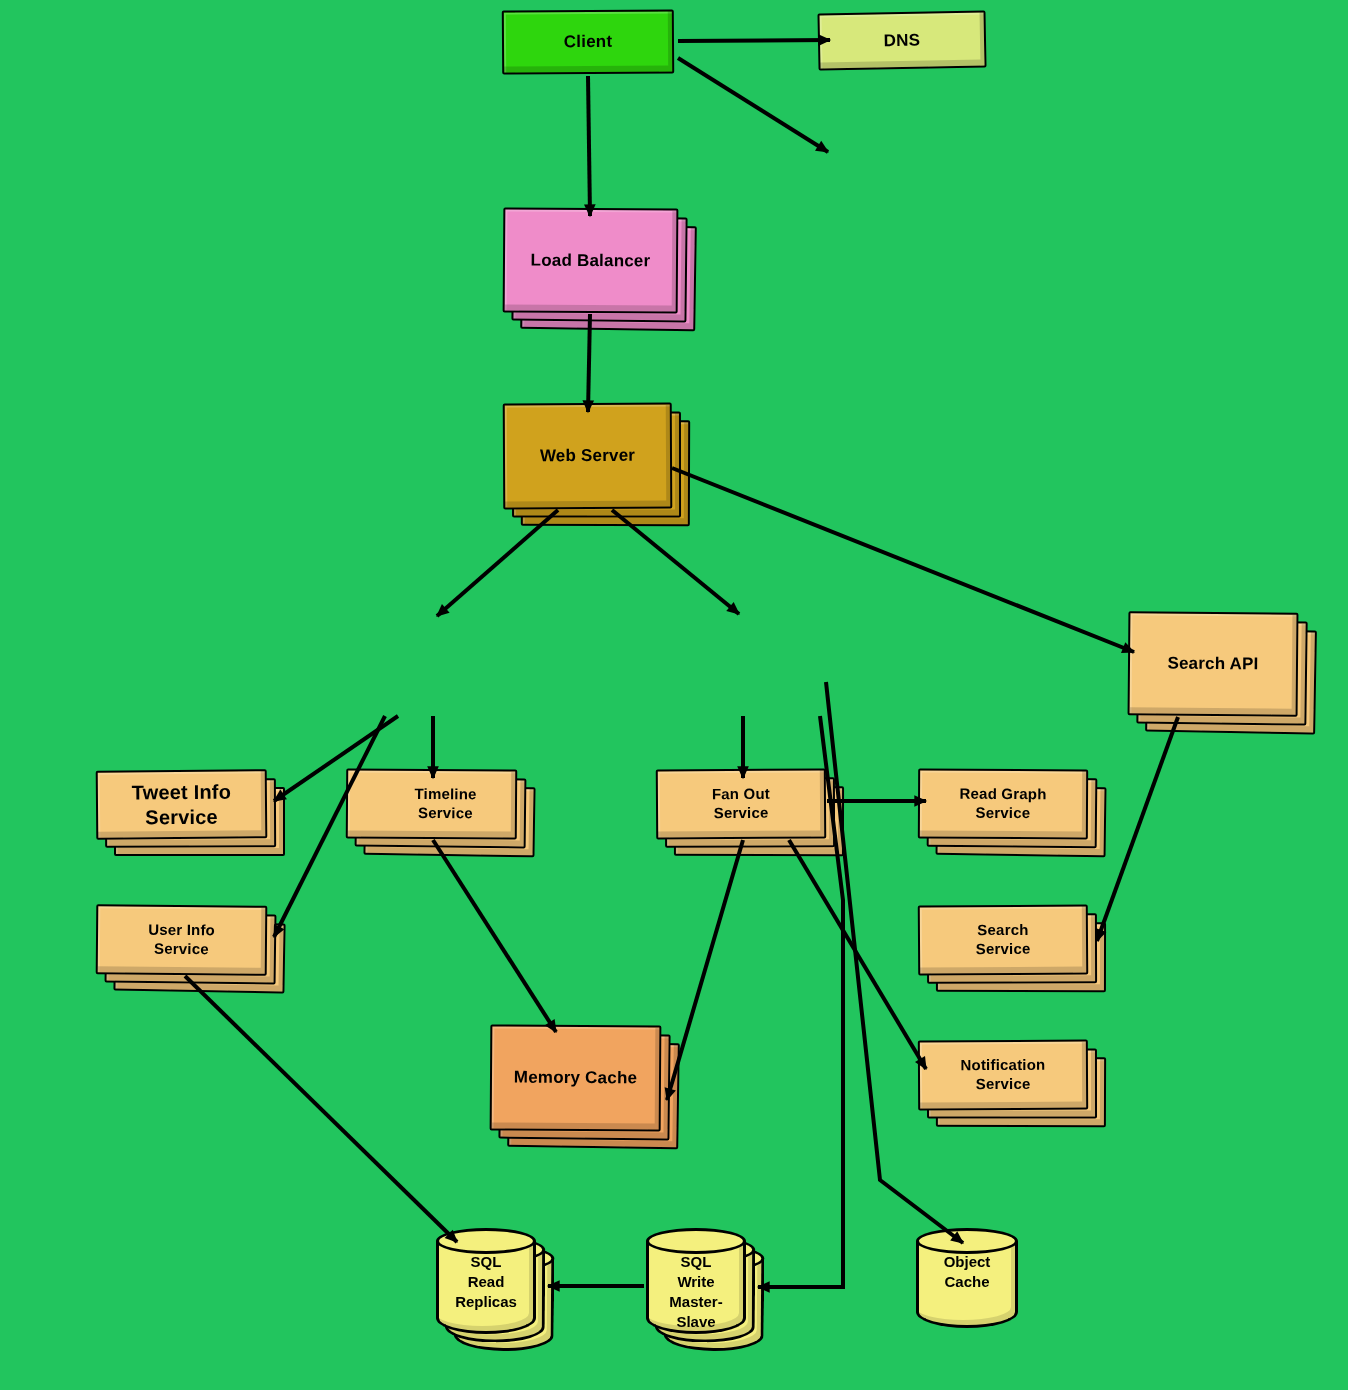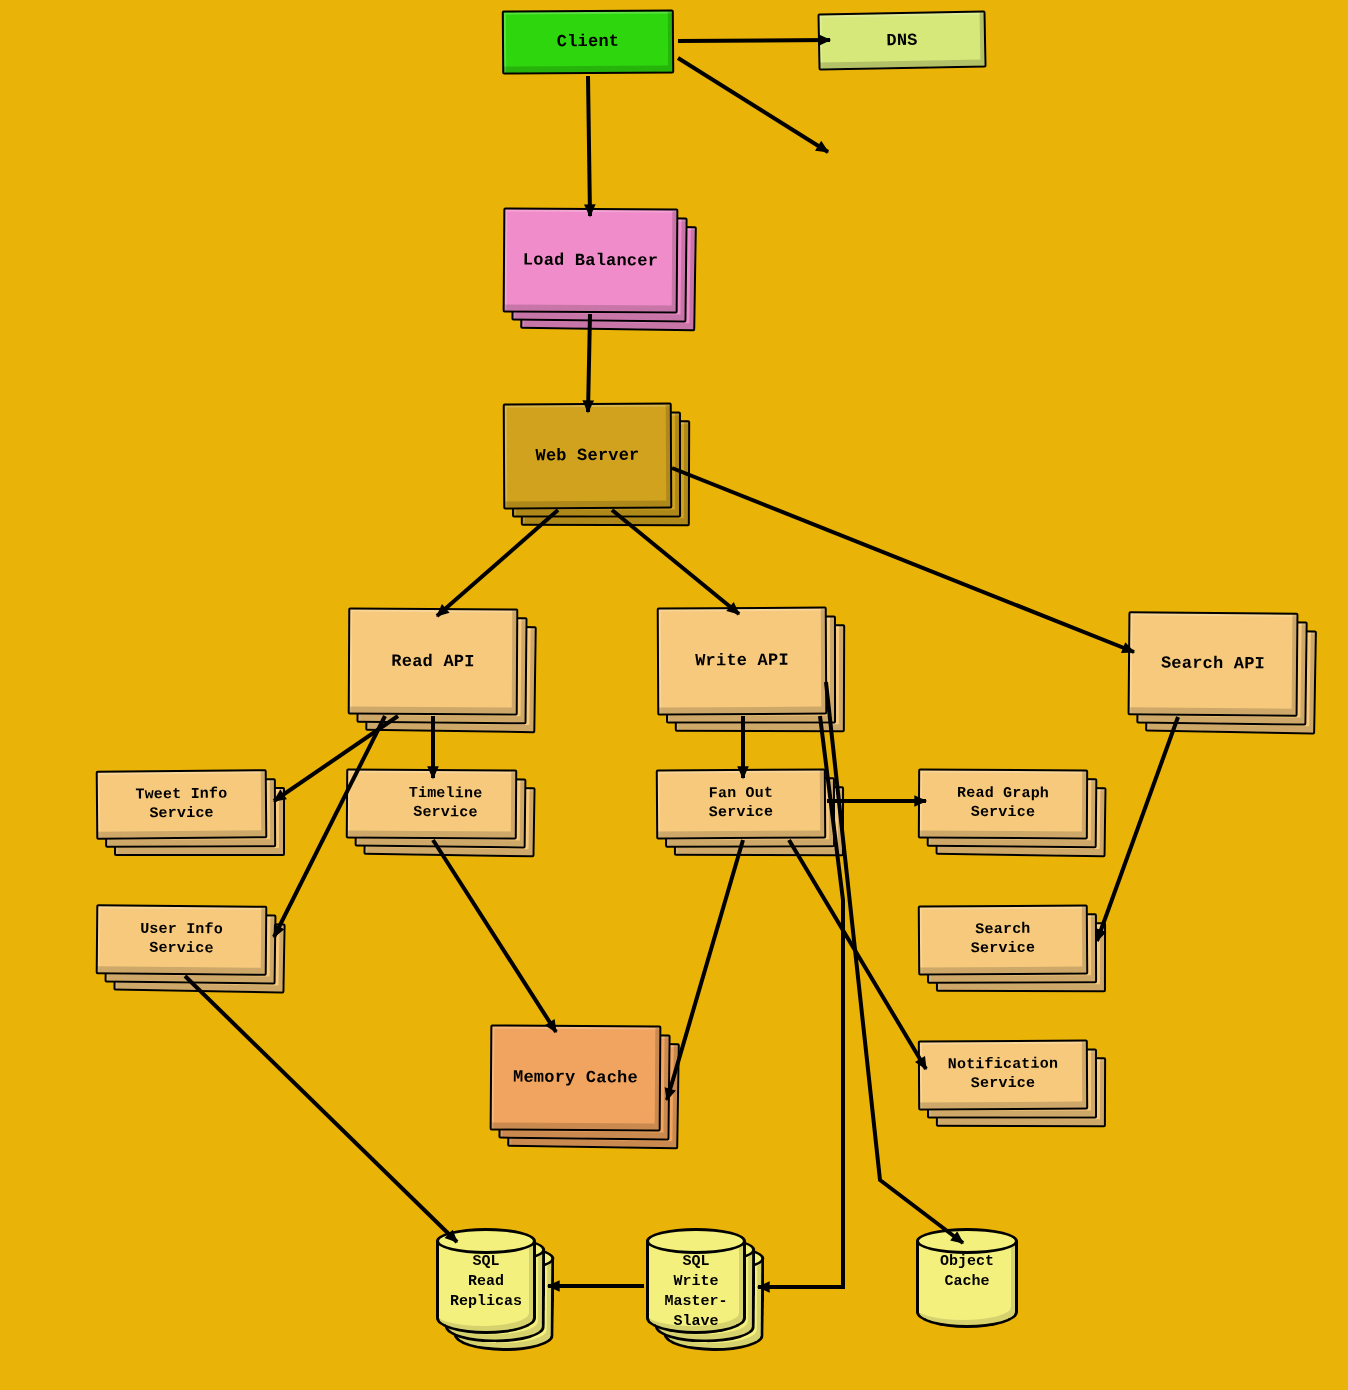--- a/index.html
+++ b/index.html
@@ -1,20 +1,20 @@
 <!DOCTYPE html>
 <html><head>
 <meta charset="utf-8">
 <style>
   html,body{margin:0;padding:0;background:#000;}
   #canvas{
     position:relative;
     width:1348px;height:1390px;
-    background:#eab308;
-    font-family:Liberation Mono, monospace;
+    background:#22c55e;
+    font-family:Liberation Sans, sans-serif;
     overflow:hidden;
   }
   .node{position:absolute;}
   .nbox{
     position:absolute;inset:0;
     border:2px solid #000;
     box-sizing:border-box;
     display:flex;align-items:center;justify-content:center;
     text-align:center;
     box-shadow: inset -4px -6px 0 rgba(0,0,0,0.16), inset 2px 2px 0 rgba(255,255,255,0.22);
@@ -73,46 +73,32 @@
         <span class="nlabel" style="font-size: 17px;">Load Balancer</span>
       </div>
     </div>
     <div class="node" style="left: 503px; top: 403px; width: 169px; height: 106px;">
       <div class="nbox" style="background: rgb(208, 162, 29); transform: translate(18px, 17px) rotate(0.2deg);"></div>
       <div class="nbox" style="background: rgb(208, 162, 29); transform: translate(9px, 8.5px) rotate(-0.0499999deg);"></div>
       <div class="nbox" style="background: rgb(208, 162, 29); transform: translate(0px, 0px) rotate(-0.3deg);">
         <span class="nlabel" style="font-size: 17px;">Web Server</span>
       </div>
     </div>
-    <div class="node" style="left: 348px; top: 608px; width: 170px; height: 107px;">
-      <div class="nbox" style="background: rgb(246, 201, 124); transform: translate(18px, 17px) rotate(0.8deg);"></div>
-      <div class="nbox" style="background: rgb(246, 201, 124); transform: translate(9px, 8.5px) rotate(0.55deg);"></div>
-      <div class="nbox" style="background: rgb(246, 201, 124); transform: translate(0px, 0px) rotate(0.3deg);">
-        <span class="nlabel" style="font-size: 17px;">Read API</span>
-      </div>
-    </div>
-    <div class="node" style="left: 657px; top: 607px; width: 170px; height: 108px;">
-      <div class="nbox" style="background: rgb(246, 201, 124); transform: translate(18px, 17px) rotate(0.2deg);"></div>
-      <div class="nbox" style="background: rgb(246, 201, 124); transform: translate(9px, 8.5px) rotate(-0.0499999deg);"></div>
-      <div class="nbox" style="background: rgb(246, 201, 124); transform: translate(0px, 0px) rotate(-0.3deg);">
-        <span class="nlabel" style="font-size: 17px;">Write API</span>
-      </div>
-    </div>
     <div class="node" style="left: 1128px; top: 612px; width: 170px; height: 104px;">
       <div class="nbox" style="background: rgb(246, 201, 124); transform: translate(18px, 17px) rotate(1deg);"></div>
       <div class="nbox" style="background: rgb(246, 201, 124); transform: translate(9px, 8.5px) rotate(0.75deg);"></div>
       <div class="nbox" style="background: rgb(246, 201, 124); transform: translate(0px, 0px) rotate(0.5deg);">
         <span class="nlabel" style="font-size: 17px;">Search API</span>
       </div>
     </div>
     <div class="node" style="left: 96px; top: 770px; width: 171px; height: 69px;">
       <div class="nbox" style="background: rgb(246, 201, 124); transform: translate(18px, 17px) rotate(0deg);"></div>
       <div class="nbox" style="background: rgb(246, 201, 124); transform: translate(9px, 8.5px) rotate(-0.25deg);"></div>
       <div class="nbox" style="background: rgb(246, 201, 124); transform: translate(0px, 0px) rotate(-0.5deg);">
-        <span class="nlabel" style="font-size: 15px;">Tweet Info
+        <span class="nlabel" style="font-size: 20px;">Tweet Info
 Service</span>
       </div>
     </div>
     <div class="node" style="left: 346px; top: 769px; width: 171px; height: 70px;">
       <div class="nbox" style="background: rgb(246, 201, 124); transform: translate(18px, 17px) rotate(0.9deg);"></div>
       <div class="nbox" style="background: rgb(246, 201, 124); transform: translate(9px, 8.5px) rotate(0.65deg);"></div>
       <div class="nbox" style="background: rgb(246, 201, 124); transform: translate(0px, 0px) rotate(0.4deg);">
         <span class="nlabel" style="font-size: 15px; margin-left: 28px;">Timeline
 Service</span>
       </div>

